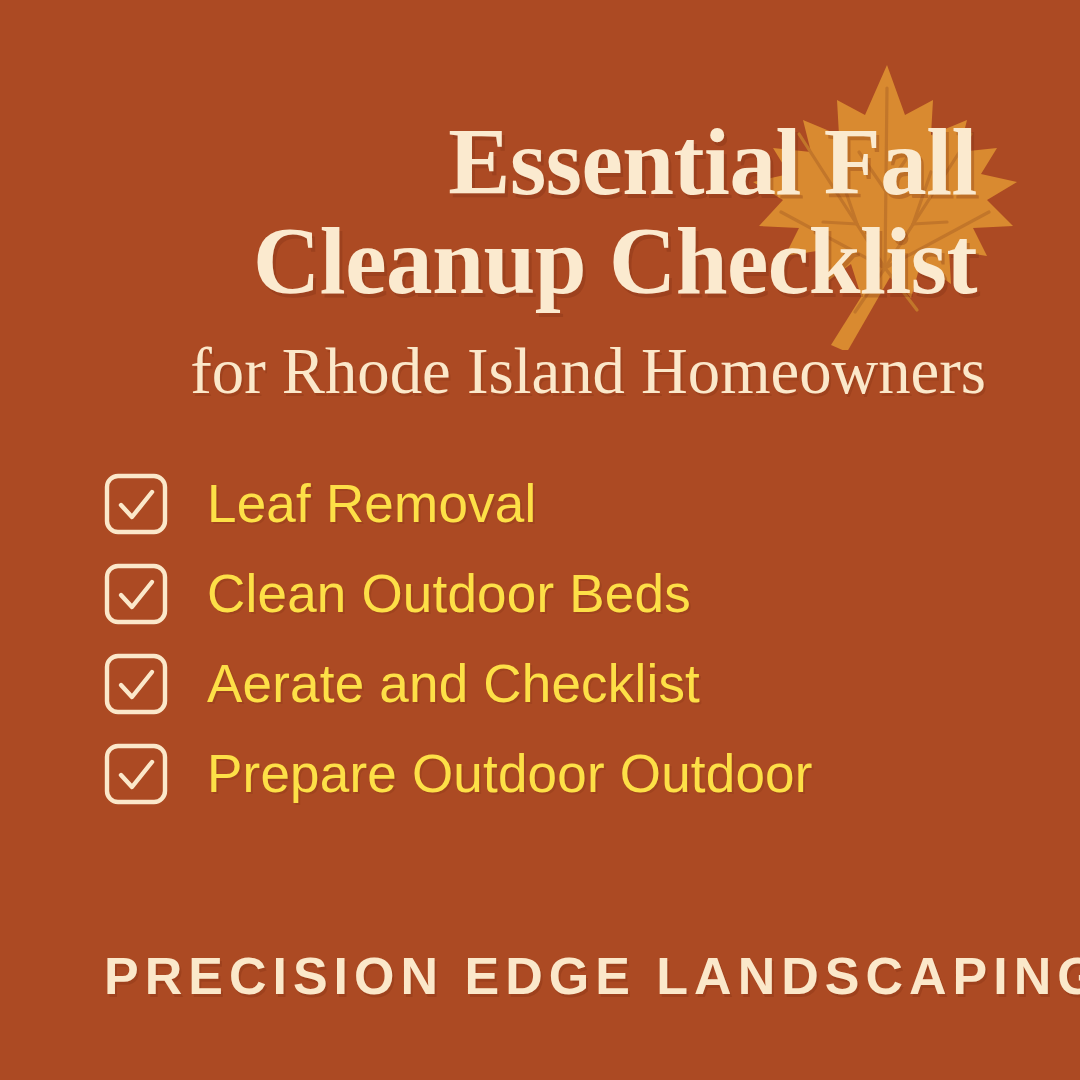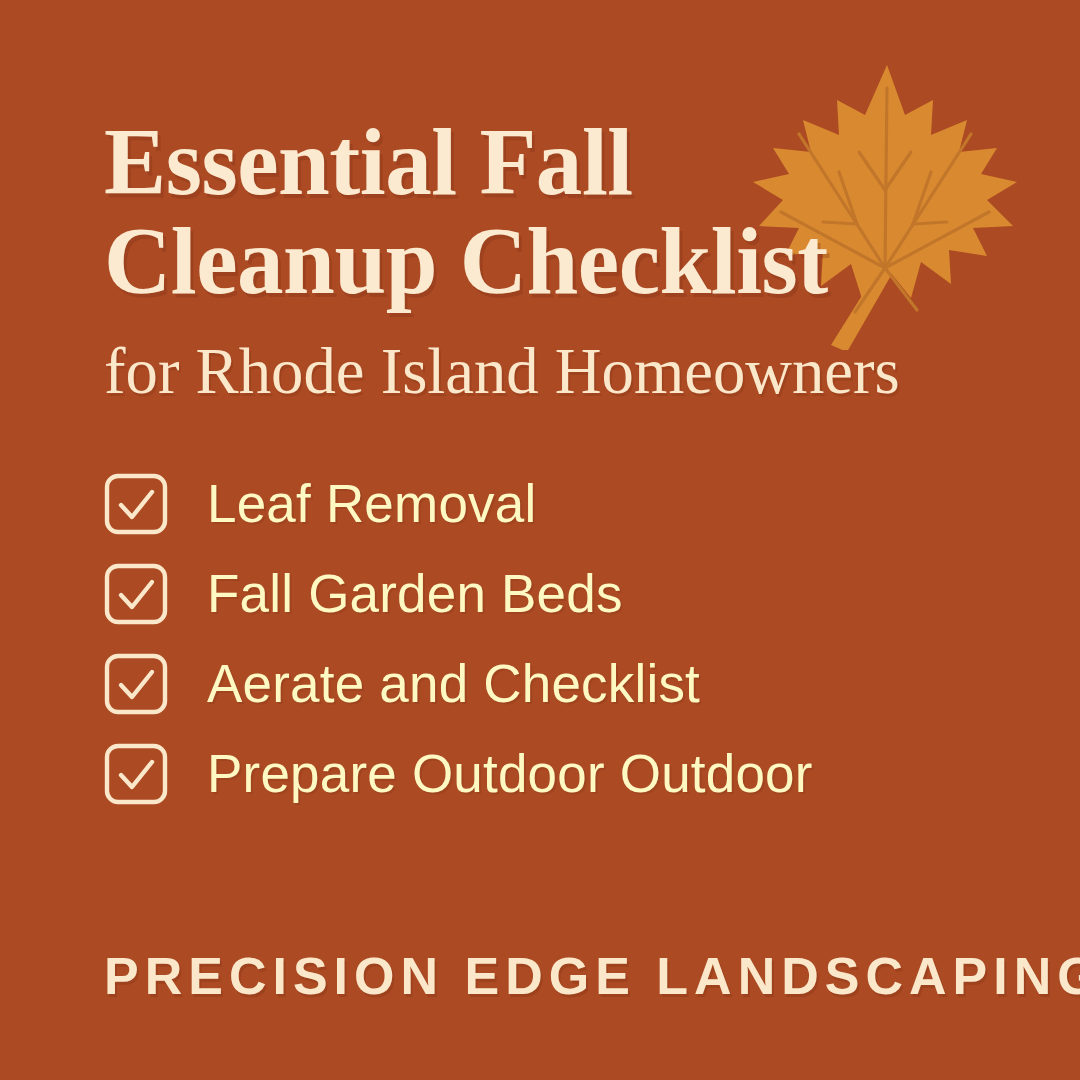--- a/index.html
+++ b/index.html
@@ -29,20 +29,21 @@
     height: 310px;
     pointer-events: none;
   }
 
   
   #heading {
     position: absolute;
     left: 104px;
     top: 112px;
     width: 900px;
+    text-align: right;
   }
 
   .title-line {
     font-family: "Liberation Serif", "DejaVu Serif", serif;
     font-weight: bold;
     font-size: 96px;
     line-height: 99px;
     letter-spacing: -0.5px;
     color: #fbeacf;
     text-shadow: 3px 4px 0 rgba(118, 44, 17, 0.28);
@@ -83,21 +84,21 @@
     width: 64px;
     height: 62px;
     margin-right: 39px;
   }
 
   .check-label {
     font-family: "Liberation Sans", sans-serif;
     font-weight: normal;
     font-size: 53px;
     line-height: 58px;
-    color: #fef9c3;
+    color: #fde047;
     text-shadow: 2px 2px 0 rgba(118, 44, 17, 0.22);
     white-space: nowrap;
     letter-spacing: 0.2px;
   }
 
   
   #footer {
     position: absolute;
     left: 104px;
     top: 946px;
@@ -163,21 +164,21 @@
       <span class="check-label">Leaf Removal</span>
     </div>
 
     <div class="check-row">
       <span class="checkbox">
         <svg viewBox="0 0 64 62" width="64" height="62" xmlns="http://www.w3.org/2000/svg">
           <rect x="3" y="3" width="58" height="56" rx="11" ry="11" fill="none" stroke="#FBE8CA" stroke-width="4.4"></rect>
           <path d="M17 32 L28 44 L48 19" fill="none" stroke="#FBE8CA" stroke-width="4.4" stroke-linecap="round" stroke-linejoin="round"></path>
         </svg>
       </span>
-      <span class="check-label">Fall Garden Beds</span>
+      <span class="check-label">Clean Outdoor Beds</span>
     </div>
 
 
     <div class="check-row">
       <span class="checkbox">
         <svg viewBox="0 0 64 62" width="64" height="62" xmlns="http://www.w3.org/2000/svg">
           <rect x="3" y="3" width="58" height="56" rx="11" ry="11" fill="none" stroke="#FBE8CA" stroke-width="4.4"></rect>
           <path d="M17 32 L28 44 L48 19" fill="none" stroke="#FBE8CA" stroke-width="4.4" stroke-linecap="round" stroke-linejoin="round"></path>
         </svg>
       </span>

